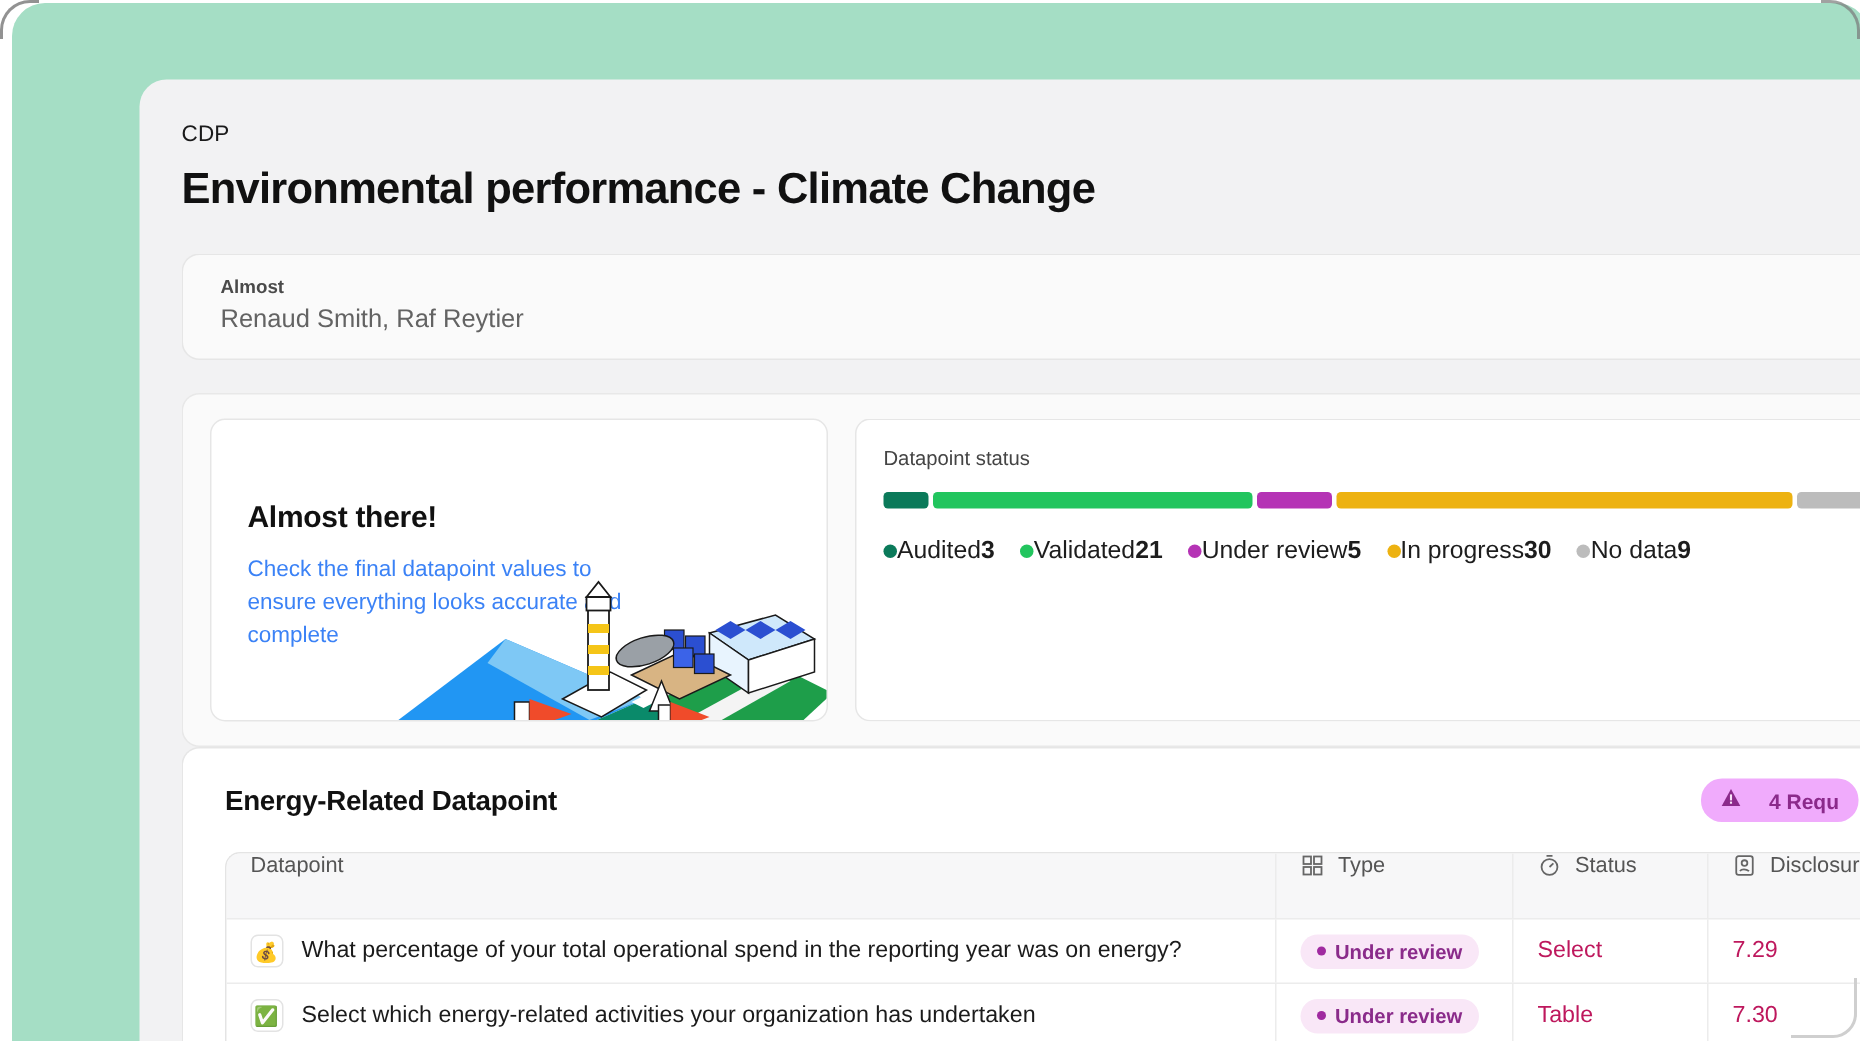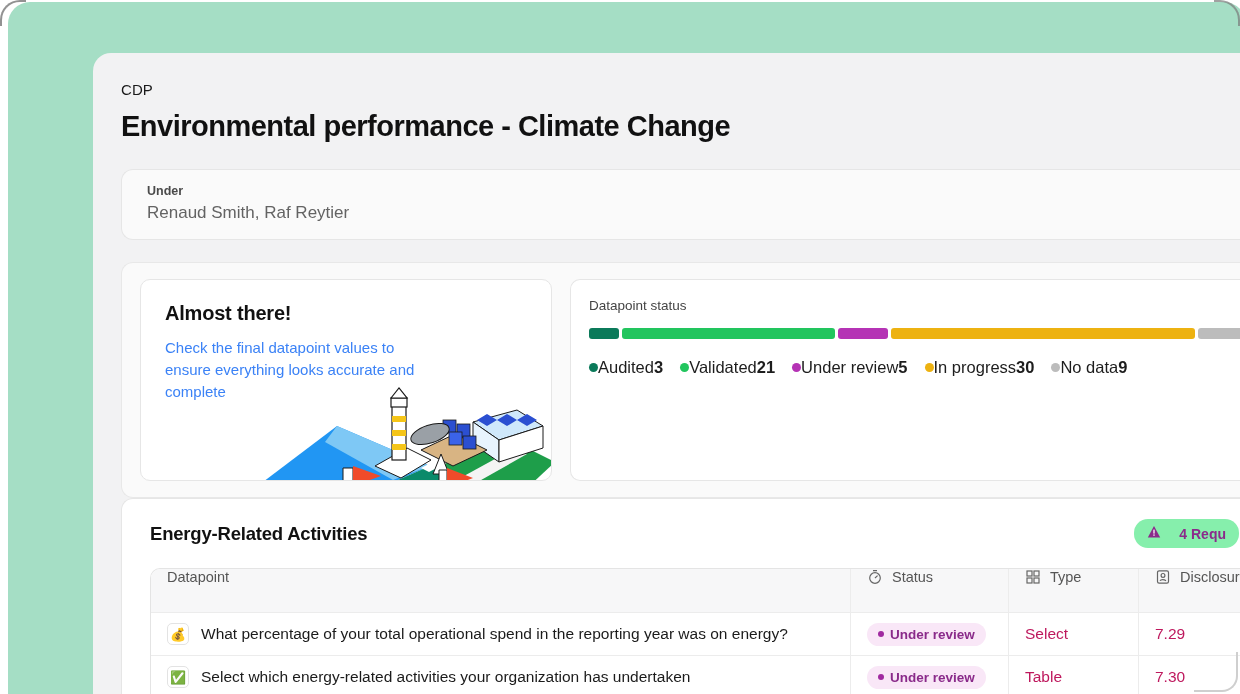--- a/index.html
+++ b/index.html
@@ -116,20 +116,21 @@
     position: relative;
     overflow: hidden;
     flex: none;
   }
   .almost-title {
     font-size: 20px;
     font-weight: 700;
     color: #111;
     letter-spacing: -.2px;
     margin-bottom: 12px;
+    margin-top: 32px;
   }
   .almost-text {
     font-size: 15px;
     line-height: 1.45;
     color: #3b82f6;
     max-width: 270px;
   }
   .island-art {
     position: absolute;
     right: -4px; bottom: -10px;
@@ -199,21 +200,21 @@
   .table-title {
     font-size: 18.5px;
     font-weight: 700;
     color: #111;
     letter-spacing: -.2px;
   }
   .req-badge {
     display: inline-flex;
     align-items: center;
     gap: 18px;
-    background: #86efac;
+    background: #f0abfc;
     color: #8b2a8b;
     font-size: 14px;
     font-weight: 700;
     border-radius: 14px;
     padding: 6px 13px;
     white-space: nowrap;
   }
   .tri-icon { display: inline-block; }
 
   
@@ -299,21 +300,21 @@
   <div class="corner-dark"></div>
   <div class="corner-dark-tr"></div>
 
   <div class="app-panel">
     <div class="panel-inner">
 
       <div class="breadcrumb">CDP</div>
       <div class="page-title">Environmental performance - Climate Change</div>
 
       <div class="owner-card">
-        <div class="owner-label">Under</div>
+        <div class="owner-label">Almost</div>
         <div class="owner-value">Renaud Smith, Raf Reytier</div>
       </div>
 
       <div class="stats-wrap">
 
         <div class="almost-card">
           <div class="almost-title">Almost there!</div>
           <div class="almost-text">Check the final datapoint values to ensure everything looks accurate and complete</div>
 
           <svg class="island-art" viewBox="0 0 330 120">
@@ -394,58 +395,58 @@
                 <span>No data</span>
                 <span class="legend-count">9</span>
               </div>
             </div>
         </div>
 
       </div>
 
       <div class="table-card">
         <div class="table-head-row">
-          <div class="table-title">Energy-Related Activities</div>
+          <div class="table-title">Energy-Related Datapoint</div>
           <div class="req-badge">
             <span class="tri-icon">
               <svg width="14" height="14" viewBox="0 0 14 14">
                   <path d="M7 1 L13.2 12.4 L0.8 12.4 Z" fill="#8b2a8b"></path>
                   <rect x="6.3" y="4.6" width="1.4" height="4" fill="#f7e6f7"></rect>
                   <rect x="6.3" y="9.4" width="1.4" height="1.4" fill="#f7e6f7"></rect>
                 </svg>
             </span>
             <span>4 Requ</span>
           </div>
         </div>
 
         <div class="dt">
           <div class="dt-row dt-header">
             <div class="dt-cell">
               <span>Datapoint</span>
             </div>
             <div class="dt-cell">
               <span class="hdr-ico">
                 <svg width="16" height="16" viewBox="0 0 16 16" fill="none" stroke="#666" stroke-width="1.2">
-                    <circle cx="8" cy="9" r="5.3"></circle>
-                    <path d="M8 9 L10.6 6.6"></path>
-                    <path d="M6 1.6 h4"></path>
-                  </svg>
-              </span>
-              <span>Status</span>
-            </div>
-            <div class="dt-cell">
-              <span class="hdr-ico">
-                <svg width="16" height="16" viewBox="0 0 16 16" fill="none" stroke="#666" stroke-width="1.2">
                     <rect x="2" y="2" width="5" height="5"></rect>
                     <rect x="9" y="2" width="5" height="5"></rect>
                     <rect x="2" y="9" width="5" height="5"></rect>
                     <rect x="9" y="9" width="5" height="5"></rect>
                   </svg>
               </span>
               <span>Type</span>
+            </div>
+            <div class="dt-cell">
+              <span class="hdr-ico">
+                <svg width="16" height="16" viewBox="0 0 16 16" fill="none" stroke="#666" stroke-width="1.2">
+                    <circle cx="8" cy="9" r="5.3"></circle>
+                    <path d="M8 9 L10.6 6.6"></path>
+                    <path d="M6 1.6 h4"></path>
+                  </svg>
+              </span>
+              <span>Status</span>
             </div>
             <div class="dt-cell">
               <span class="hdr-ico">
                 <svg width="16" height="16" viewBox="0 0 16 16" fill="none" stroke="#666" stroke-width="1.2">
                     <rect x="2.5" y="1.8" width="11" height="12.4" rx="1.6"></rect>
                     <circle cx="8" cy="6.4" r="1.9"></circle>
                     <path d="M5 11.8 c.9-1.7 4.1-1.7 6 0"></path>
                   </svg>
               </span>
               <span>Disclosure I</span>

